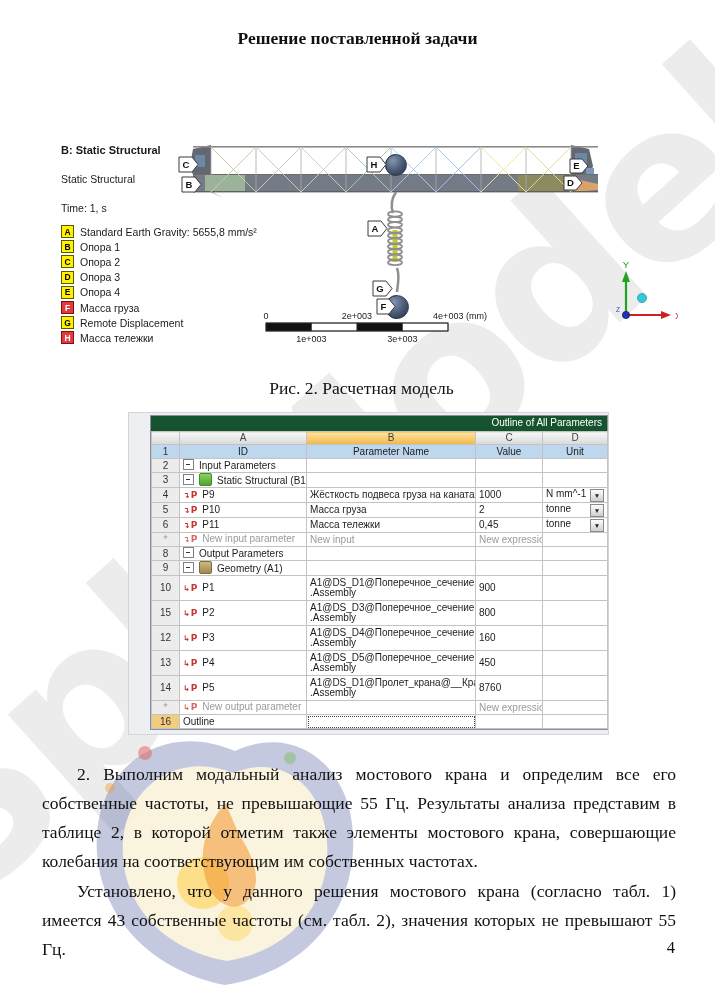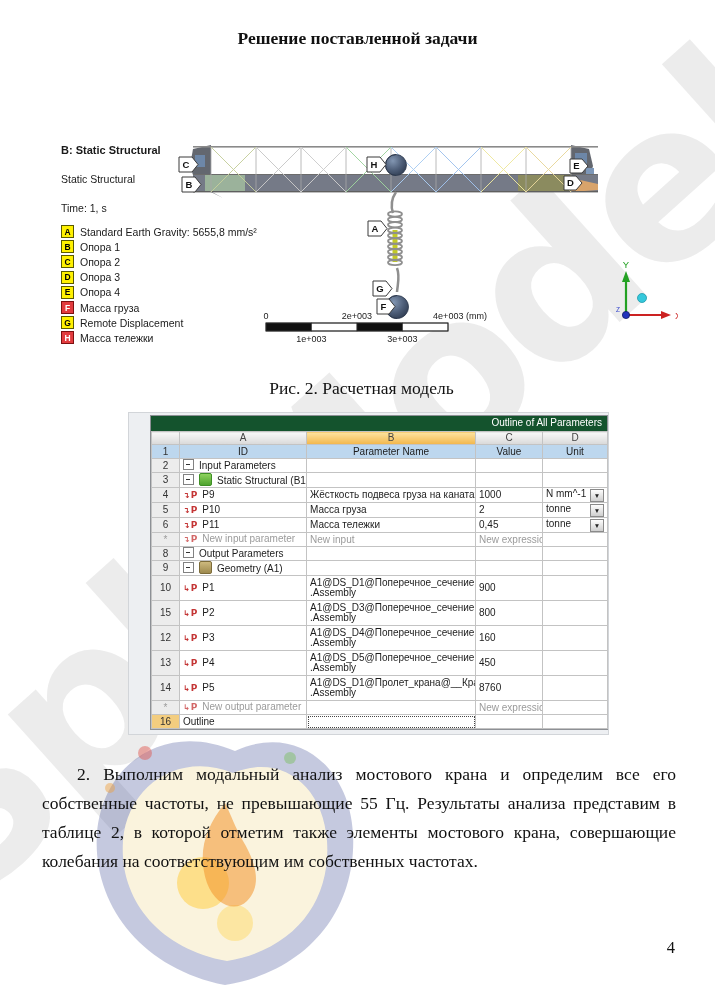--- a/index.html
+++ b/index.html
@@ -368,16 +368,17 @@
                 <td class="ccell"></td>
                 <td class="dcell"></td>
               </tr>
             </tbody>
         </table>
       </div>
     </div>
 
 
     <p class="para p2">2. Выполним модальный анализ мостового крана и определим все его собственные частоты, не превышающие 55 Гц. Результаты анализа представим в таблице 2, в которой отметим также элементы мостового крана, совершающие колебания на соответствующим им собственных частотах.</p>
+    <p class="para p3">Установлено, что у данного решения мостового крана (согласно табл. 1) имеется 43 собственные частоты (см. табл. 2), значения которых не превышают 55 Гц.</p>
 
     <div class="pageno">4</div>
   </div>
 </div>
 
 </body></html>

